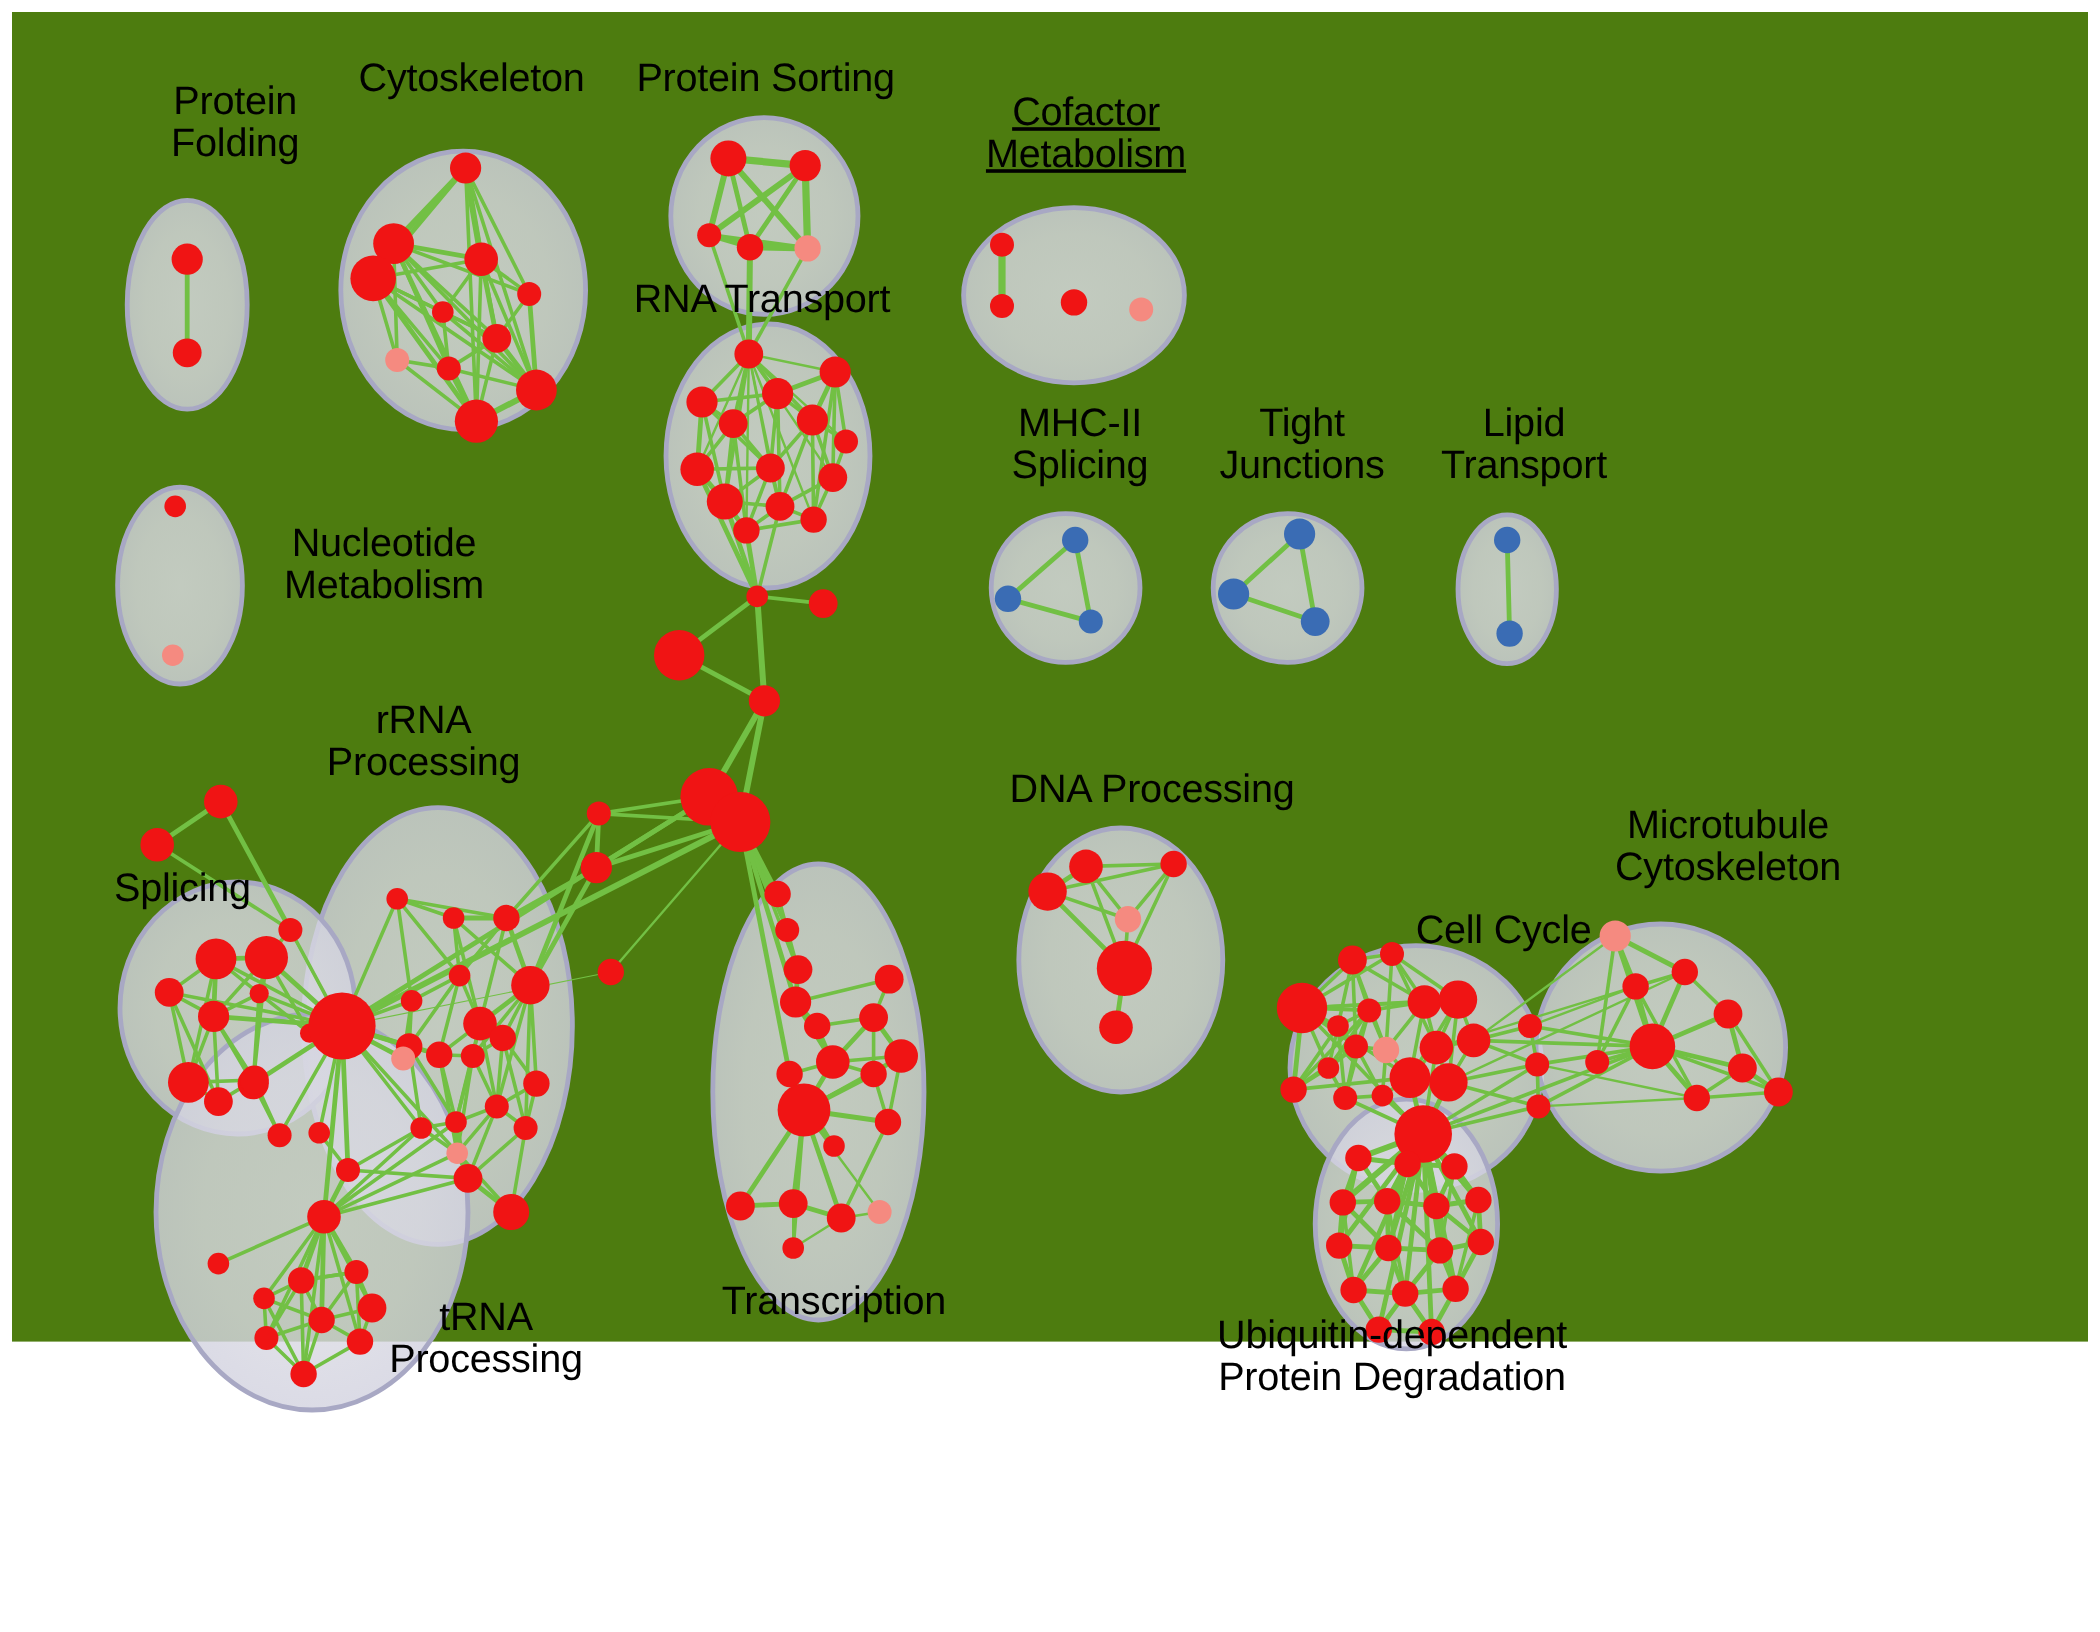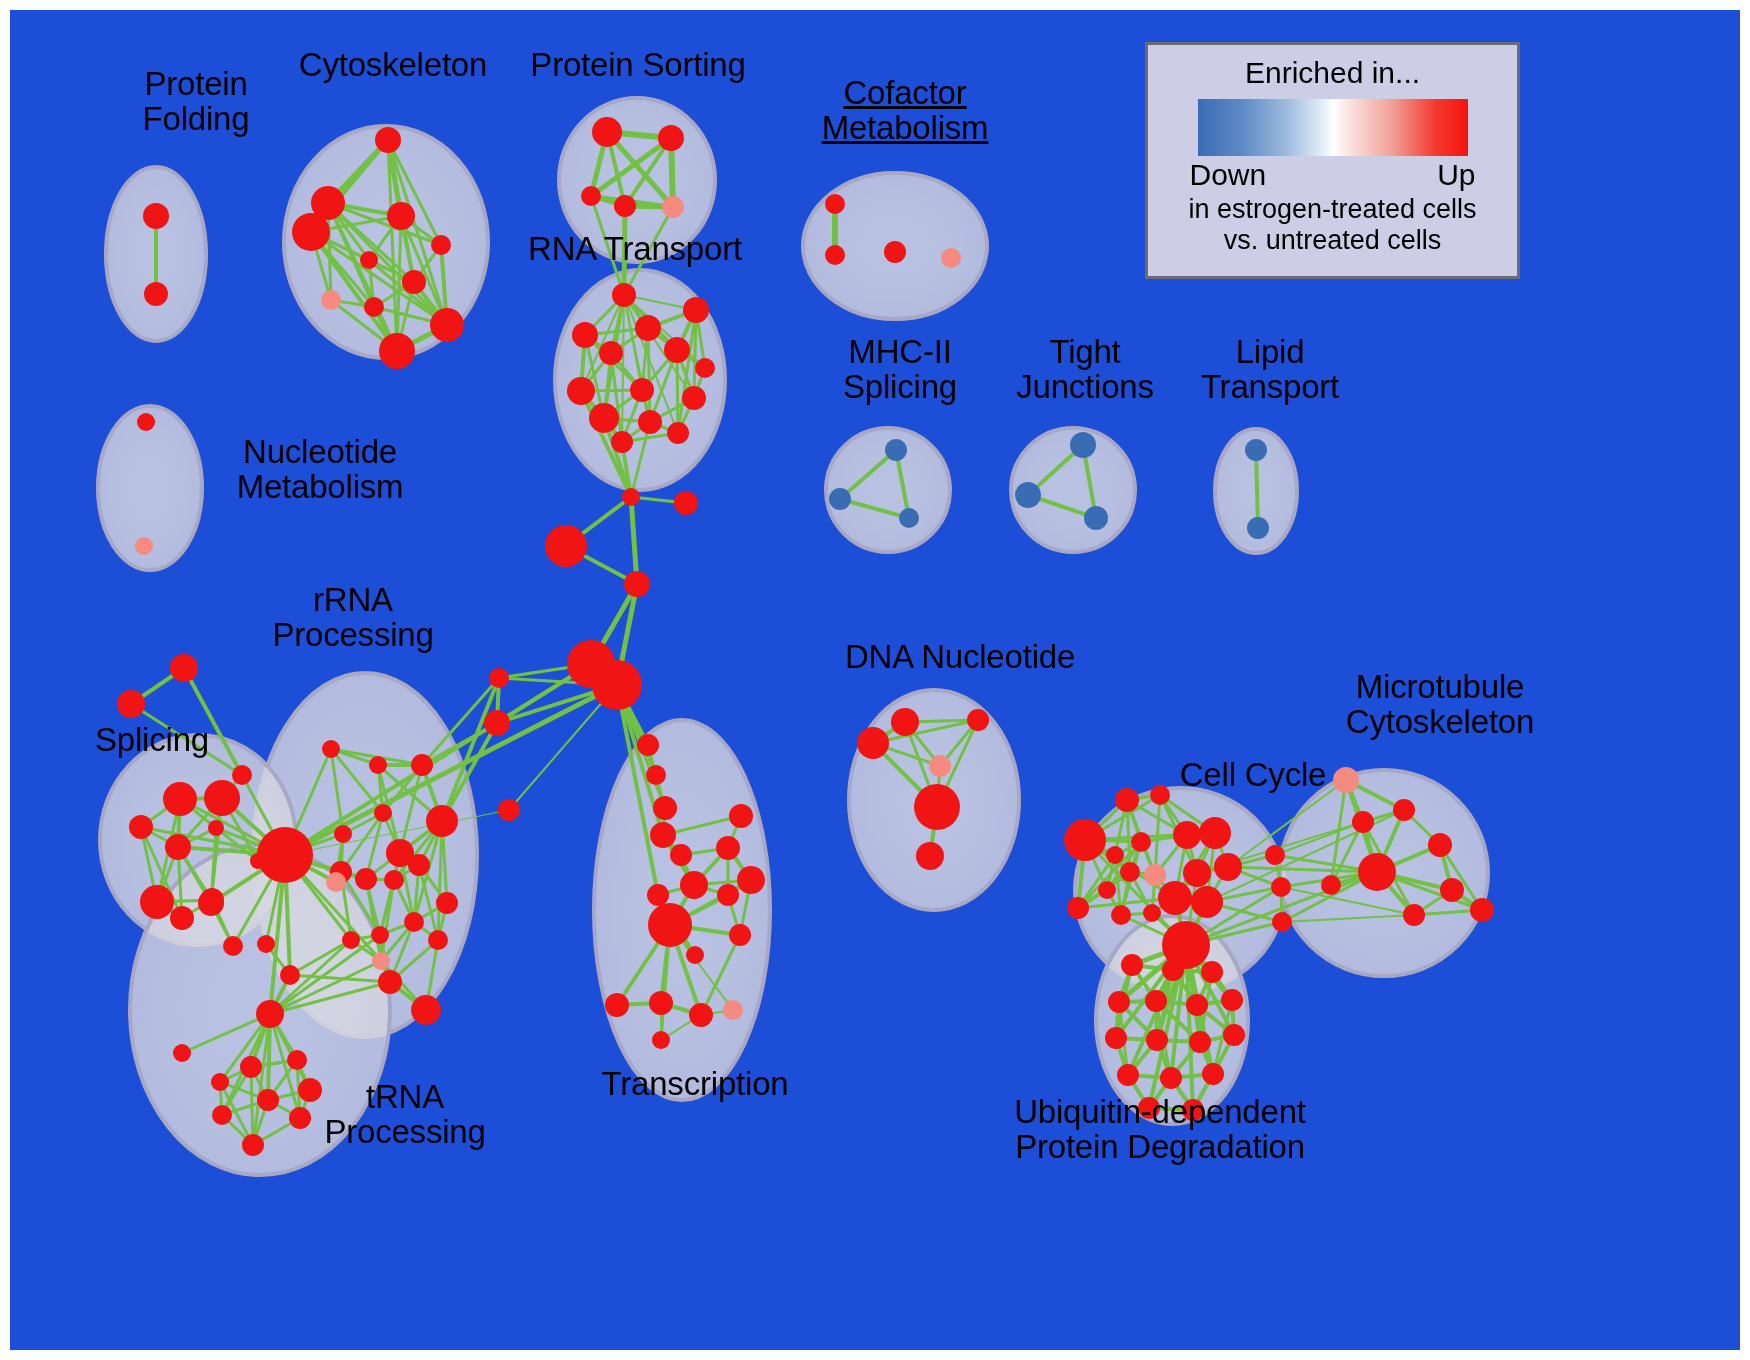--- a/index.html
+++ b/index.html
@@ -1,18 +1,18 @@
 <!DOCTYPE html>
 <html><head>
 <meta charset="utf-8">
 <style>
   html,body{margin:0;padding:0;background:#ffffff;}
   body{font-family:"Liberation Sans",sans-serif;}
   #fig{position:relative;width:1750px;height:1360px;background:#ffffff;overflow:hidden;}
-  #panel{position:absolute;left:10px;top:10px;width:1730px;height:1340px;background:#1d4ed8;}
+  #panel{position:absolute;left:10px;top:10px;width:1730px;height:1108px;background:#4d7c0f;}
   #net{position:absolute;left:0;top:0;width:1730px;height:1340px;}
   .clabel{position:absolute;color:#000;font-family:"Liberation Sans",sans-serif;
           font-size:33px;line-height:1.06;text-align:center;white-space:pre;
           font-weight:400;letter-spacing:-0.2px;}
   #legend{position:absolute;box-sizing:border-box;background:#cdcde6;
           border:3px solid #6b6b78;display:flex;flex-direction:column;align-items:center;}
   #legend .ltitle{font-size:30px;color:#000;margin-top:11px;}
   #lbar{width:270px;height:57px;margin-top:9px;
         background:linear-gradient(to right,#3a6cb4 0%,#5d89c6 16%,#9dbbdd 33%,#e3eef6 46%,
                    #ffffff 50%,#fbe3e0 56%,#f1a098 72%,#f4382f 88%,#f5150b 100%);}
@@ -735,32 +735,22 @@
         <div class="clabel" style="left: 985px; top: 325px; width: 180px;">Tight
 Junctions</div>
         <div class="clabel" style="left: 1170px; top: 325px; width: 180px;">Lipid
 Transport</div>
         <div class="clabel" style="left: 243px; top: 573px; width: 200px;">rRNA
 Processing</div>
         <div class="clabel" style="left: 57px; top: 713px; width: 170px;">Splicing</div>
         <div class="clabel" style="left: 295px; top: 1070px; width: 200px;">tRNA
 Processing</div>
         <div class="clabel" style="left: 565px; top: 1057px; width: 240px;">Transcription</div>
-        <div class="clabel" style="left: 810px; top: 630px; width: 280px;">DNA Nucleotide</div>
+        <div class="clabel" style="left: 810px; top: 630px; width: 280px;">DNA Processing</div>
         <div class="clabel" style="left: 1148px; top: 748px; width: 190px;">Cell Cycle</div>
         <div class="clabel" style="left: 1290px; top: 660px; width: 280px;">Microtubule
 Cytoskeleton</div>
         <div class="clabel" style="left: 980px; top: 1085px; width: 340px;">Ubiquitin-dependent
 Protein Degradation</div>
       </div>
 
-    <div id="legend" style="left: 1135px; top: 32px; width: 375px; height: 237px;">
-      <div class="ltitle">Enriched in...</div>
-      <div id="lbar"></div>
-      <div id="lends">
-        <span>Down</span>
-        <span>Up</span>
-      </div>
-      <div class="lsub">in estrogen-treated cells</div>
-      <div class="lsub2">vs. untreated cells</div>
-    </div>
   </div>
 </div>
 
 </body></html>

